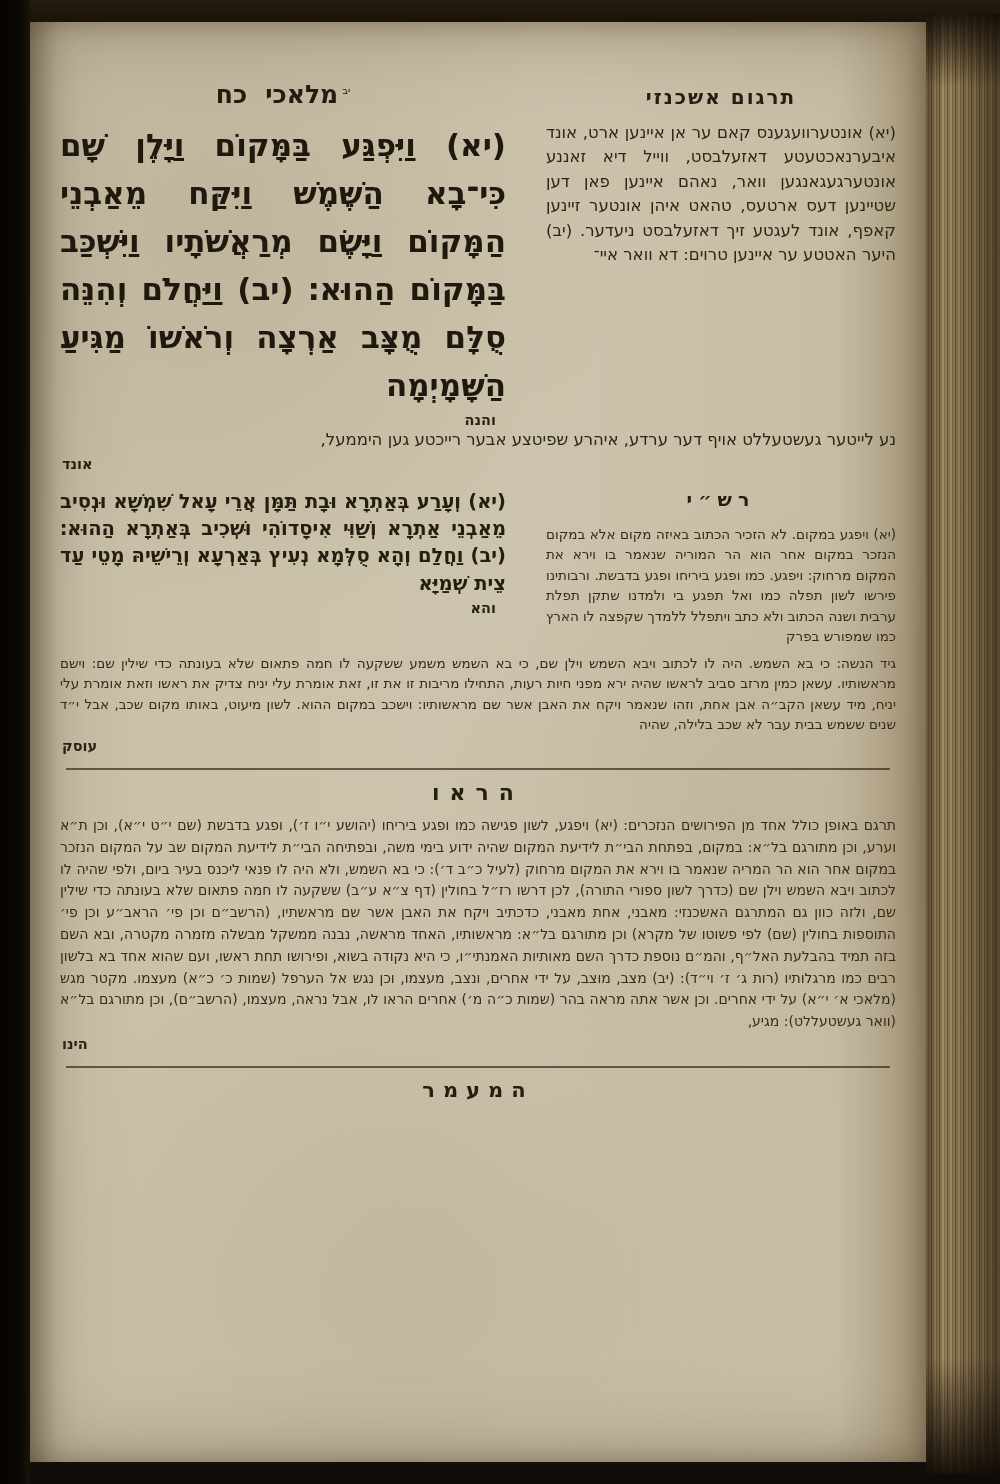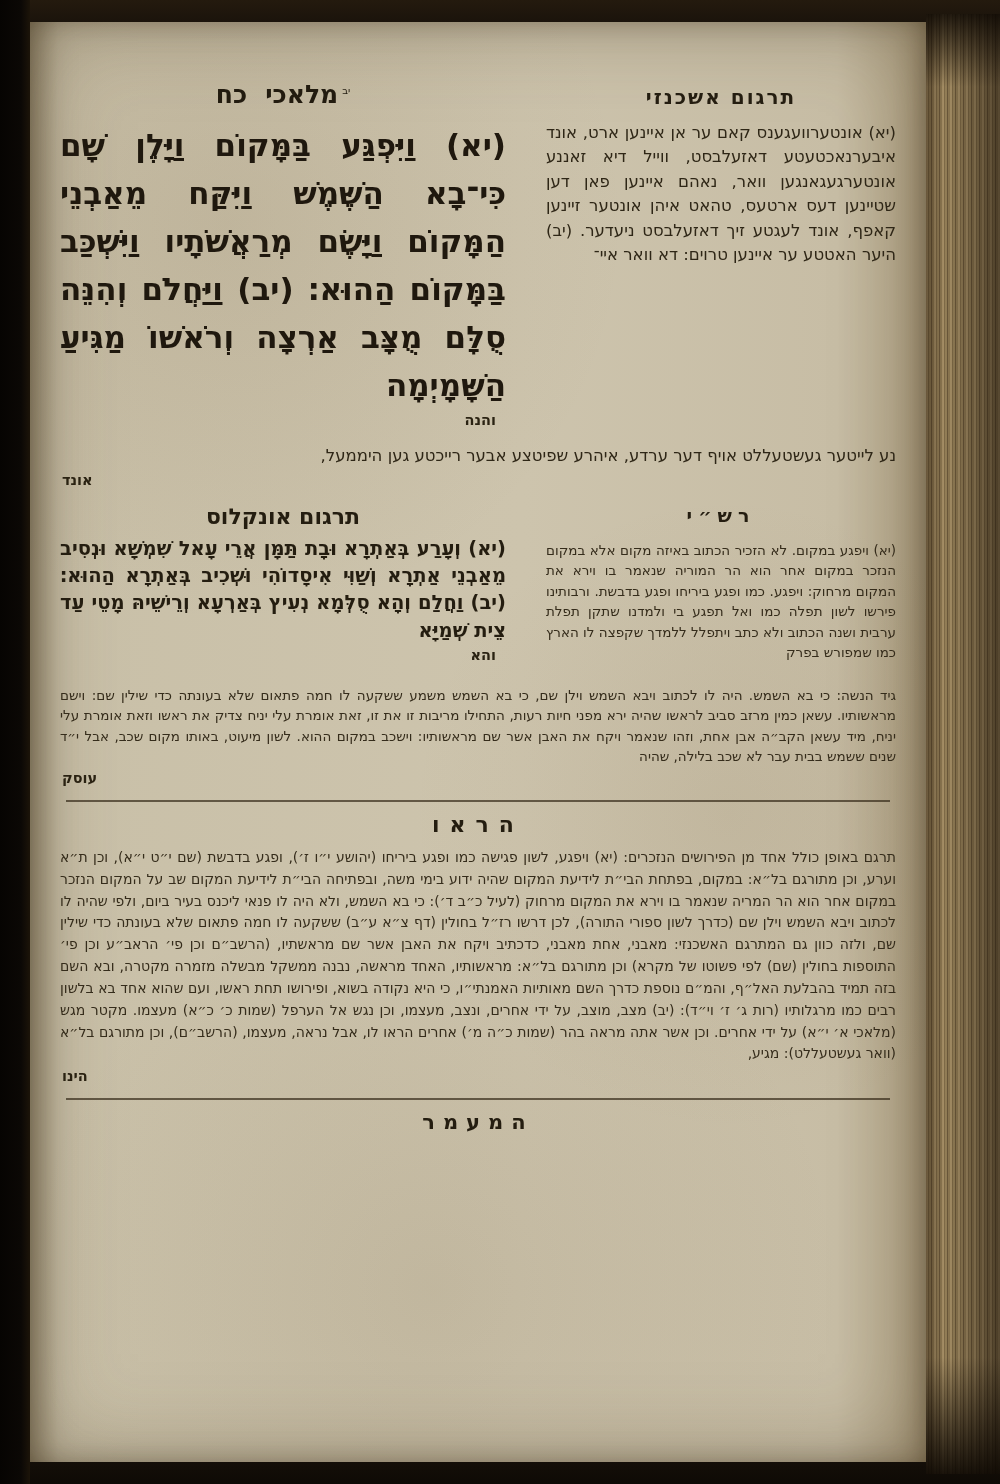--- a/index.html
+++ b/index.html
@@ -28,24 +28,24 @@
   .hdr-left .daf{margin-right:18px;}
 
   
   .cols{display:flex;gap:40px;align-items:flex-start;}
   .col-right{width:350px;flex:0 0 350px;}
   .col-left{flex:1;min-width:0;}
 
   p{margin:0;}
   .torah-text{font-size:31px;font-weight:bold;line-height:1.55;text-align:justify;color:#1f180e;word-spacing:2px;}
   .yiddish-text{font-size:16.5px;line-height:1.48;text-align:justify;color:#2e2616;}
-  .yiddish-text.full{margin-top:16px;}
+  .yiddish-text.full{margin-top:0;}
   .onkelos-text{font-size:19.5px;font-weight:bold;line-height:1.4;text-align:justify;color:#241d10;}
   .rashi-text{font-size:13.5px;line-height:1.52;text-align:justify;color:#352c1b;}
-  .rashi-text.full{margin-top:22px;}
+  .rashi-text.full{margin-top:6px;}
   .biur-text{font-size:14px;line-height:1.56;text-align:justify;color:#352c1b;}
   .meamer-text{font-size:15.5px;line-height:1.5;text-align:justify;color:#302715;}
   .meamer-ch{font-size:22px;font-weight:bold;margin-left:8px;color:#221b0f;}
 
   .catchword{font-size:14.5px;font-weight:bold;margin-top:3px;color:#2a2212;}
   .cw-right{text-align:right;padding-left:0;padding-right:10px;}
   .cw-left{text-align:left;padding-left:2px;}
 
   .sec-title{text-align:center;font-weight:bold;color:#241d10;}
   .rashi-title{font-size:19px;letter-spacing:6px;margin-bottom:14px;}
@@ -84,21 +84,20 @@
 
       <p class="yiddish-text full">נע לייטער געשטעללט אויף דער ערדע, איהרע שפיטצע אבער רייכטע גען היממעל,</p>
       <div class="catchword cw-left">אונד</div>
 
       <div class="cols mid">
         <div class="col-right">
           <div class="sec-title rashi-title">רש״י</div>
           <p class="rashi-text">(יא) ויפגע במקום. לא הזכיר הכתוב באיזה מקום אלא במקום הנזכר במקום אחר הוא הר המוריה שנאמר בו וירא את המקום מרחוק: ויפגע. כמו ופגע ביריחו ופגע בדבשת. ורבותינו פירשו לשון תפלה כמו ואל תפגע בי ולמדנו שתקן תפלת ערבית ושנה הכתוב ולא כתב ויתפלל ללמדך שקפצה לו הארץ כמו שמפורש בפרק</p>
         </div>
         <div class="col-left">
-          <div class="sec-title onkelos-title">תרגום אונקלוס</div>
           <p class="onkelos-text">(יא) וְעָרַע בְּאַתְרָא וּבָת תַּמָּן אֲרֵי עָאל שִׁמְשָׁא וּנְסִיב מֵאַבְנֵי אַתְרָא וְשַׁוִּי אִיסָדוֹהִי וּשְׁכִיב בְּאַתְרָא הַהוּא׃ (יב) וַחֲלַם וְהָא סֻלְּמָא נְעִיץ בְּאַרְעָא וְרֵישֵׁיהּ מָטֵי עַד צֵית שְׁמַיָּא</p>
           <div class="catchword cw-right">והא</div>
         </div>
       </div>
 
       <p class="rashi-text full">גיד הנשה: כי בא השמש. היה לו לכתוב ויבא השמש וילן שם, כי בא השמש משמע ששקעה לו חמה פתאום שלא בעונתה כדי שילין שם: וישם מראשותיו. עשאן כמין מרזב סביב לראשו שהיה ירא מפני חיות רעות, התחילו מריבות זו את זו, זאת אומרת עלי יניח צדיק את ראשו וזאת אומרת עלי יניח, מיד עשאן הקב״ה אבן אחת, וזהו שנאמר ויקח את האבן אשר שם מראשותיו: וישכב במקום ההוא. לשון מיעוט, באותו מקום שכב, אבל י״ד שנים ששמש בבית עבר לא שכב בלילה, שהיה</p>
       <div class="catchword cw-left">עוסק</div>
 
       <hr class="rule">
 

